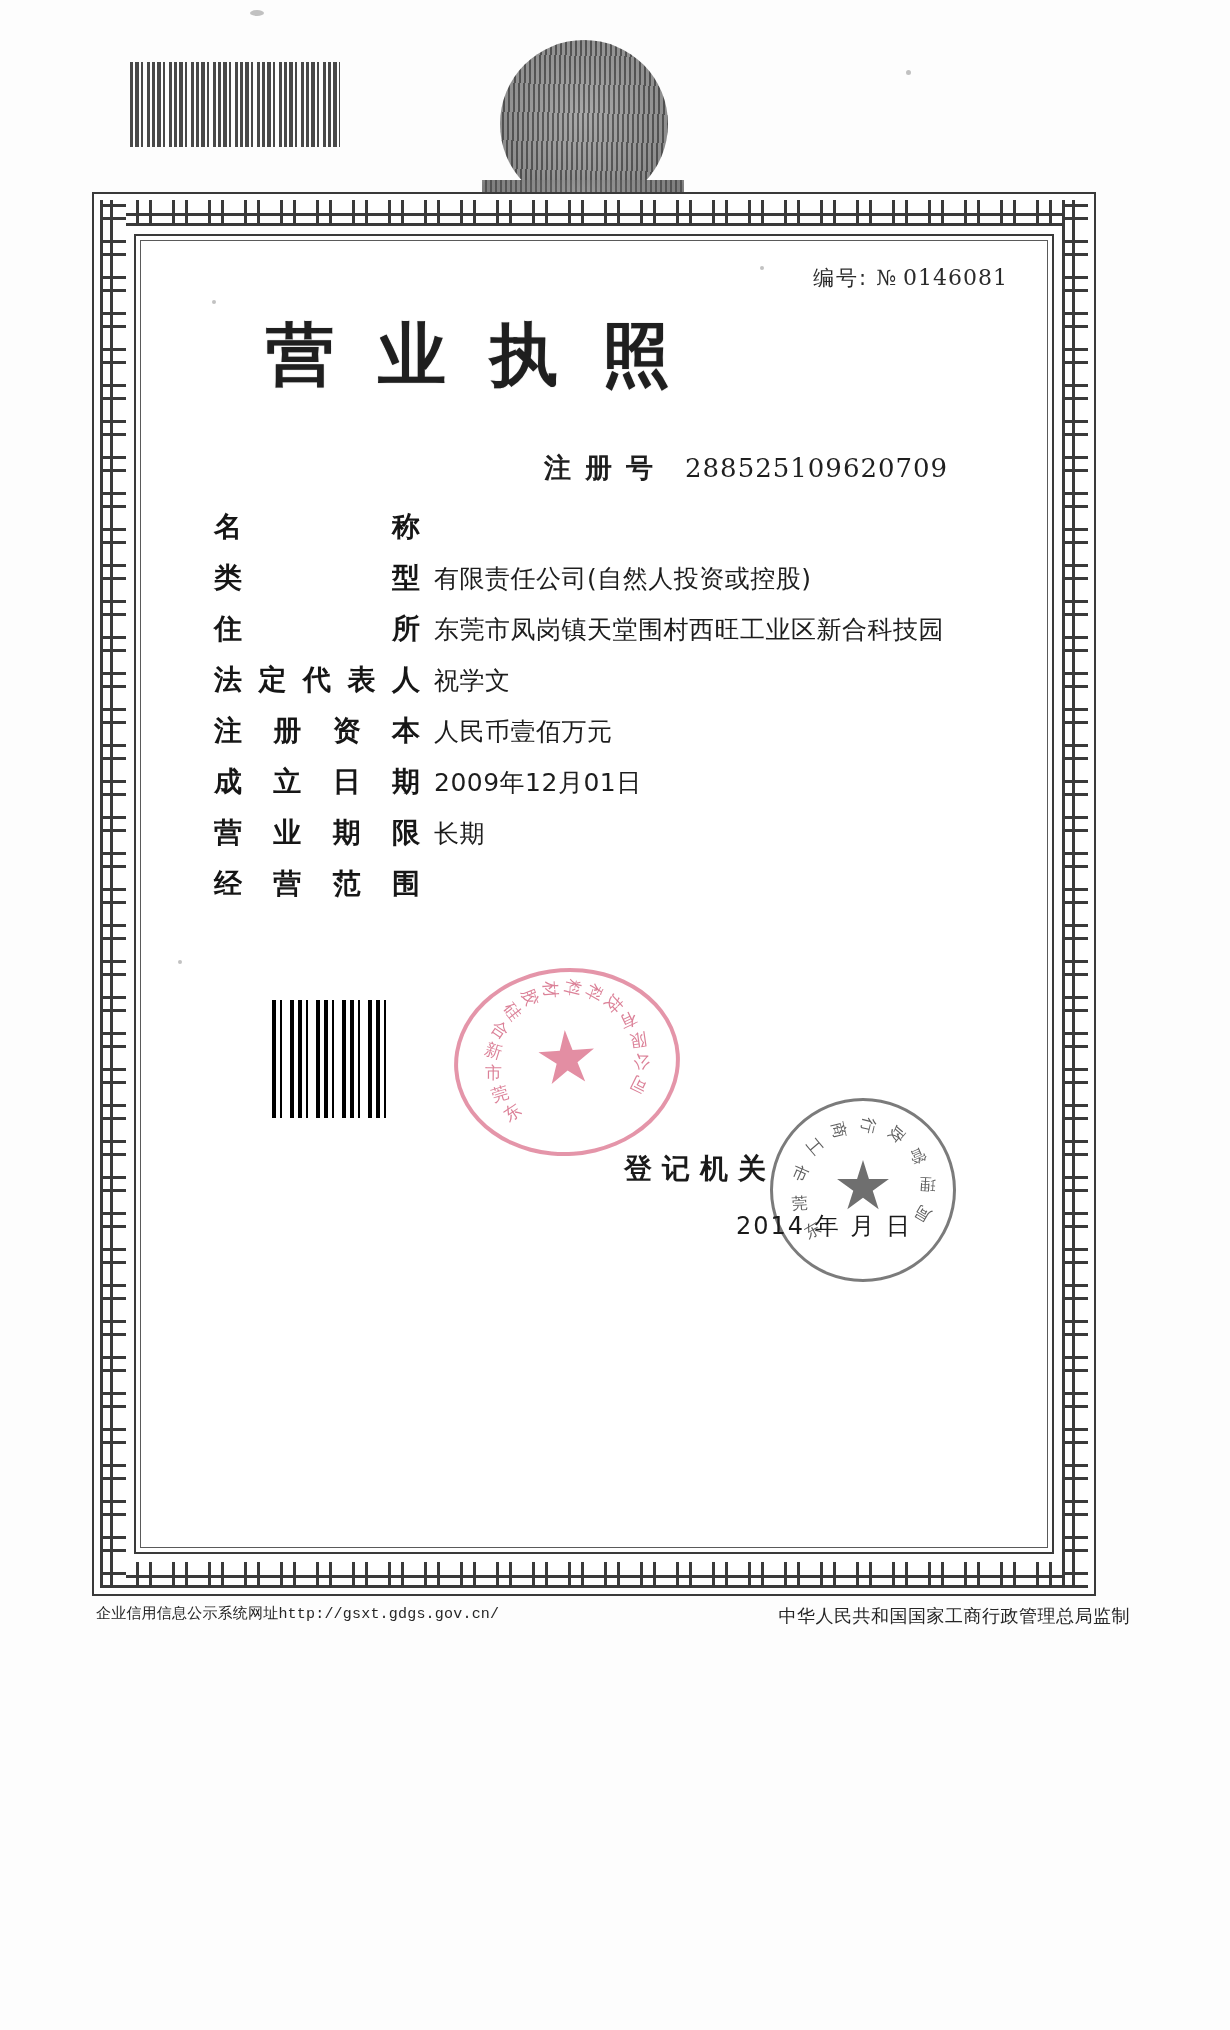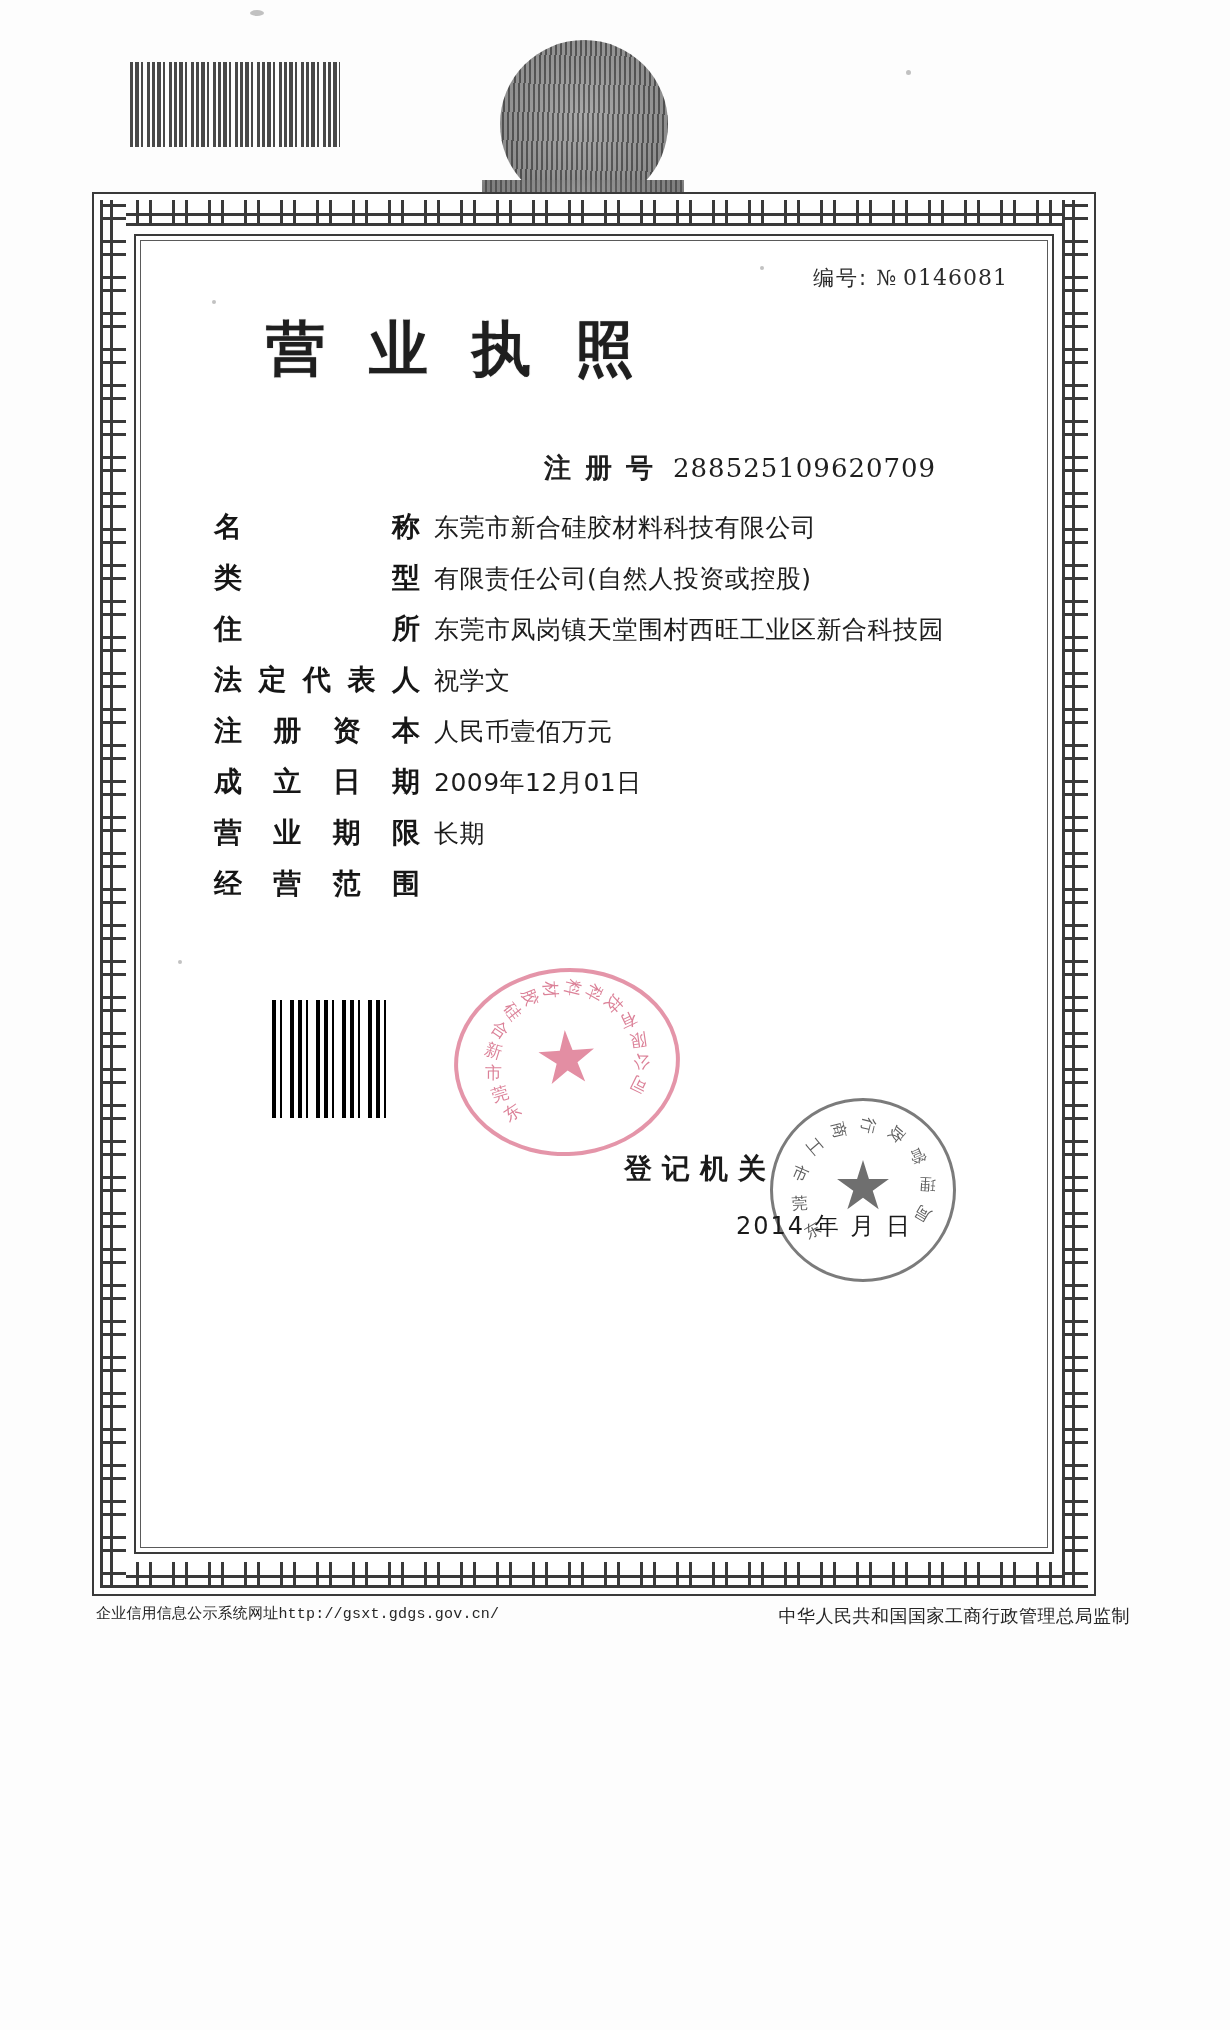--- a/index.html
+++ b/index.html
@@ -161,38 +161,38 @@
     margin: 0 6px 0 8px;
   }
 
   .doc-title {
     position: absolute;
     left: 112px;
     top: 60px;
     right: 60px;
     font-family: "DejaVu Sans", sans-serif;
     font-weight: bold;
-    font-size: 59px;
+    font-size: 68px;
     letter-spacing: 44px;
     color: #1f1f1f;
     text-shadow: 0 0 1px rgba(0,0,0,.45);
   }
 
   .regno {
     position: absolute;
     left: 390px;
     top: 200px;
     font-size: 27px;
     color: #1f1f1f;
     white-space: nowrap;
   }
   .regno .rlabel {
     font-weight: bold;
     letter-spacing: 14px;
-    margin-right: 6px;
+    margin-right: 18px;
     font-family: Liberation Serif, serif;
   }
   .regno .rvalue {
     font-family: "DejaVu Serif", serif;
     font-size: 26px;
     letter-spacing: 1px;
   }
 
   .fields {
     position: absolute;
@@ -387,21 +387,20 @@
         <span class="rlabel">注册号</span><span class="rvalue">288525109620709</span>
       </div>
 
       <div class="fields">
 
         <div class="field">
           <div class="flabel">
             <span>名</span>
             <span>称</span>
           </div>
-          <div class="fvalue">东莞市新合硅胶材料科技有限公司</div>
         </div>
 
         <div class="field">
           <div class="flabel">
             <span>类</span>
             <span>型</span>
           </div>
           <div class="fvalue">有限责任公司(自然人投资或控股)</div>
         </div>
 

